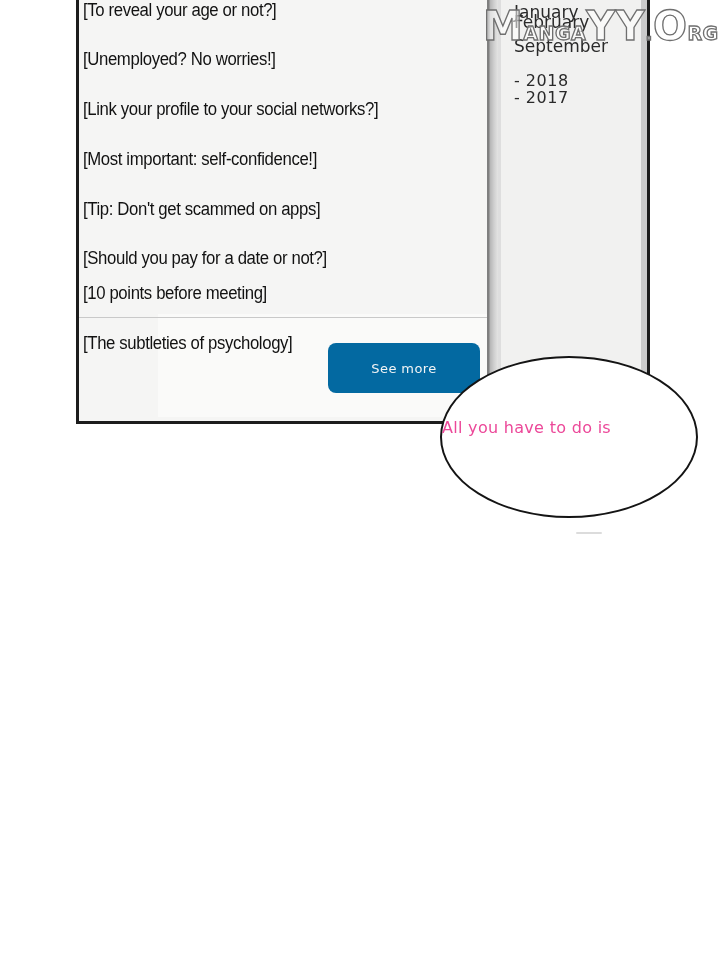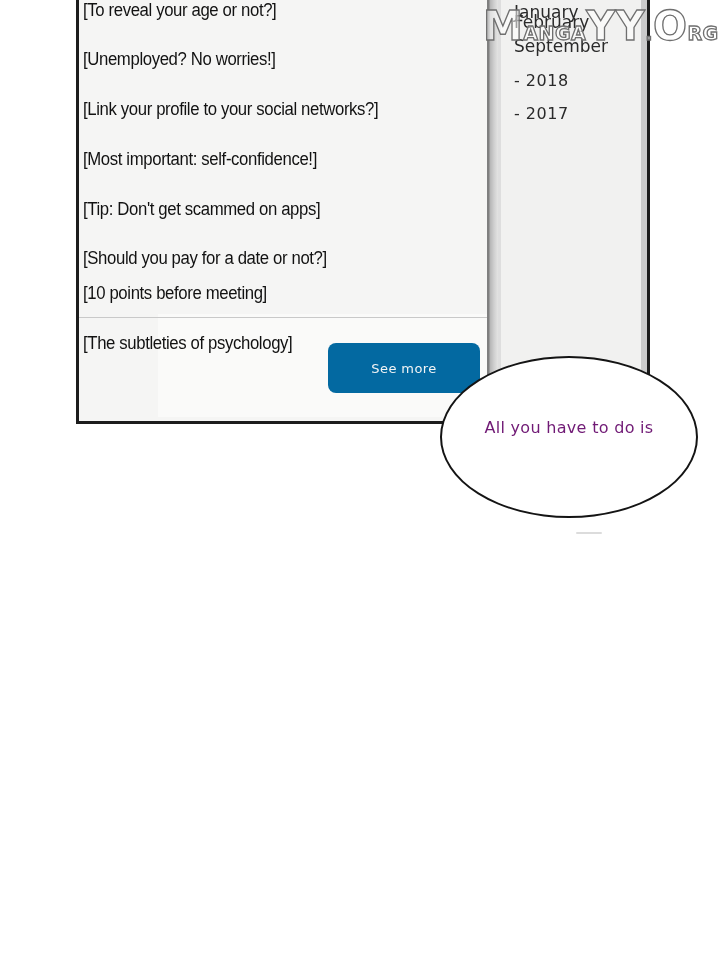--- a/index.html
+++ b/index.html
@@ -70,23 +70,23 @@
   .wm-big{font-size:40px;}
   .wm-small{font-size:19px;}
 
   
   .speech-bubble{
     position:absolute;left:440px;top:356px;width:258px;height:162px;
     box-sizing:border-box;background:#ffffff;border:2.5px solid #141414;
     border-radius:50%;
   }
   .bubble-text{
-    position:absolute;left:0;top:58px;width:100%;text-align:center;
+    position:absolute;left:0;top:58px;width:100%;
     font-family:"DejaVu Sans",sans-serif;font-size:16px;line-height:24px;
-    color:#701a75;letter-spacing:0.3px;
+    color:#ec4899;letter-spacing:0.3px;
   }
   .under-dash{
     position:absolute;left:576px;top:532px;width:26px;height:2px;
     background:#dcdcdc;border-radius:2px;
   }
 
   
   .bottom-bar{
     position:absolute;left:65px;top:949px;width:568px;height:18px;
     box-sizing:border-box;background:#2a2a2c;border:2px solid #101011;
@@ -117,21 +117,21 @@
 
   <div class="scroll-strip"></div>
 
   <div class="sidebar">
     <div class="sidebar-left-edge"></div>
     <div class="sidebar-inner-edge"></div>
     <div class="side-text month" style="top:8px">January</div>
     <div class="side-text month" style="top:18px">February</div>
     <div class="side-text month" style="top:42px">September</div>
     <div class="side-text year" style="top:75px">- 2018</div>
-    <div class="side-text year" style="top:108px">- 2017</div>
+    <div class="side-text year" style="top:92px">- 2017</div>
   </div>
 
   <div class="watermark">
     <span class="wm-big">M</span><span class="wm-small">ANGA</span><span class="wm-big">YY</span><span class="wm-small">.</span><span class="wm-big">O</span><span class="wm-small">RG</span>
   </div>
 
   <div class="speech-bubble">
     <div class="bubble-text">
       <div>All you have to do is</div>
     </div>

